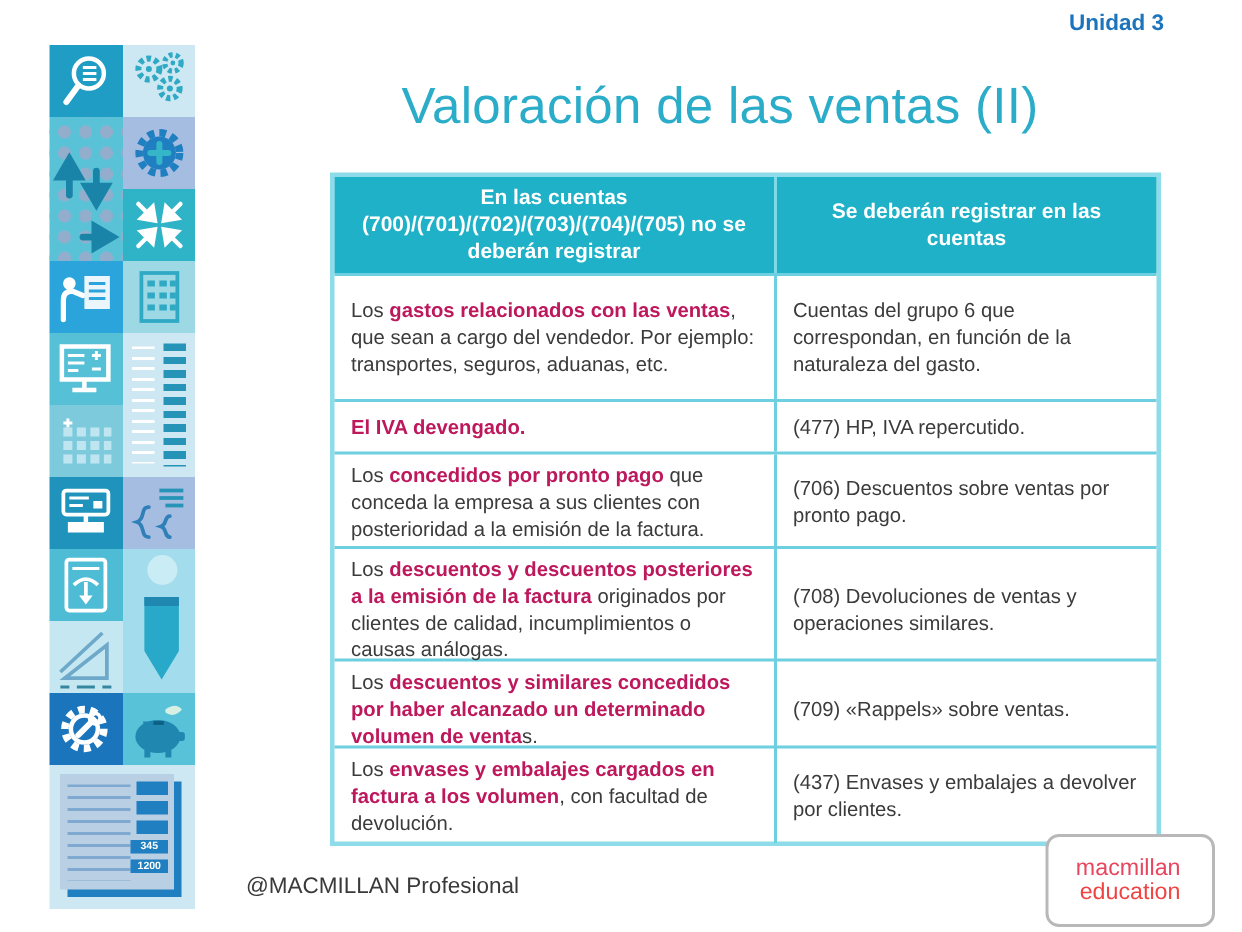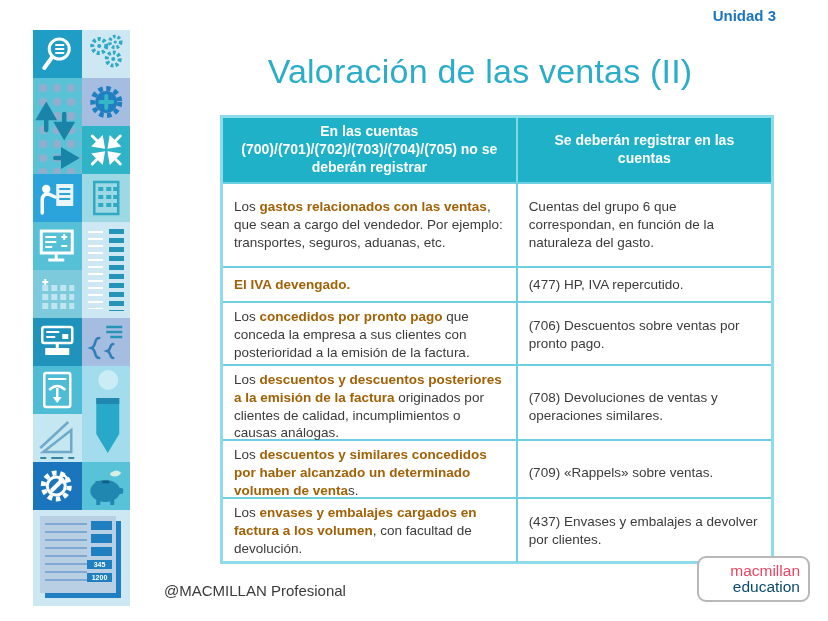--- a/index.html
+++ b/index.html
@@ -63,32 +63,32 @@
   .thead,.tr{display:grid;grid-template-columns:53.4% 46.6%;}
   .thead{height:64px;background:#1fb1c7;}
   .th{display:flex;align-items:center;justify-content:center;text-align:center;
       color:#fff;font-weight:bold;font-size:14px;line-height:1.27;padding:3px 10px;box-sizing:border-box;}
   .th-r{border-left:2px solid #7fd9e6;}
   .tr{border-top:2px solid #6ecfe0;}
   .row-1{height:82px}.row-2{height:33px}.row-3{height:61px}
   .row-4{height:73px}.row-5{height:56px}.row-6{height:62px}
   .td{display:flex;align-items:center;font-size:13.5px;line-height:1.32;color:#3b3b3b;
       padding:5px 11px;box-sizing:border-box;}
-  .td b{color:#a16207;}
+  .td b{color:#be185d;}
   .td-r{border-left:2px solid #6ecfe0;}
   .txt{display:inline;}
 
   
   .credit{position:absolute;left:140px;top:582px;font-size:15px;color:#3a3a3a;margin-left:24px;}
-  .logo{position:absolute;left:697px;top:556px;width:113px;height:46px;box-sizing:border-box;
+  .logo{position:absolute;left:697px;top:556px;width:113px;height:62px;box-sizing:border-box;
         border:2px solid #b8b8b8;border-radius:9px;background:#fff;
         display:flex;flex-direction:column;justify-content:center;align-items:flex-end;
-        padding-right:8px;line-height:16px;}
+        padding-right:21px;line-height:16px;}
   .logo .l1{color:#e8455f;font-size:15.5px;}
-  .logo .l2{color:#0c4a6e;font-size:15.5px;}
+  .logo .l2{color:#ef4444;font-size:15.5px;}
 </style>
 </head>
 <body>
 
 <div class="slide">
 
   <div class="unidad">Unidad 3</div>
 
   <div class="sidebar">
 

